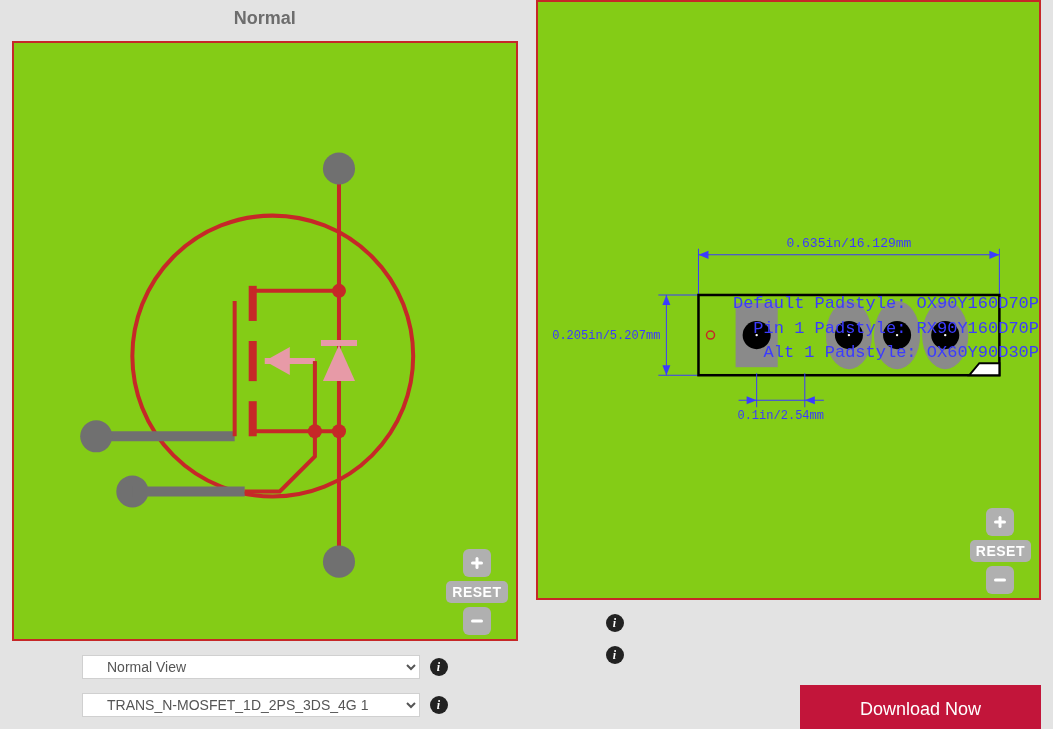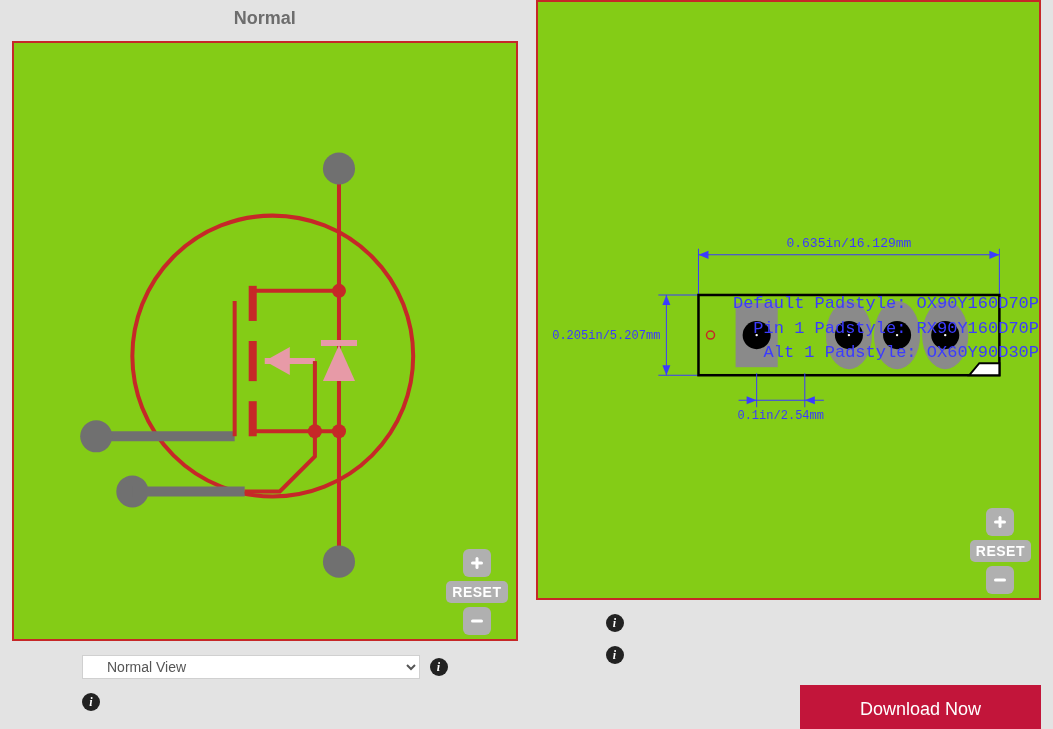--- a/index.html
+++ b/index.html
@@ -197,20 +197,23 @@
       </div>
     </div>
 
     <div class="control-row">
       <select>
         <option>Normal View</option>
       </select>
       <div class="info-icon">i</div>
     </div>
     <div class="control-row">
+      <select>
+        <option>TRANS_N-MOSFET_1D_2PS_3DS_4G 1</option>
+      </select>
       <div class="info-icon">i</div>
     </div>
   </div>
 
   <div class="column">
 
     <div class="viewer">
       <svg viewBox="0 0 500 290">
 
         <line x1="160" y1="100" x2="460" y2="100" stroke="#3b3bff" stroke-width="1"></line>

